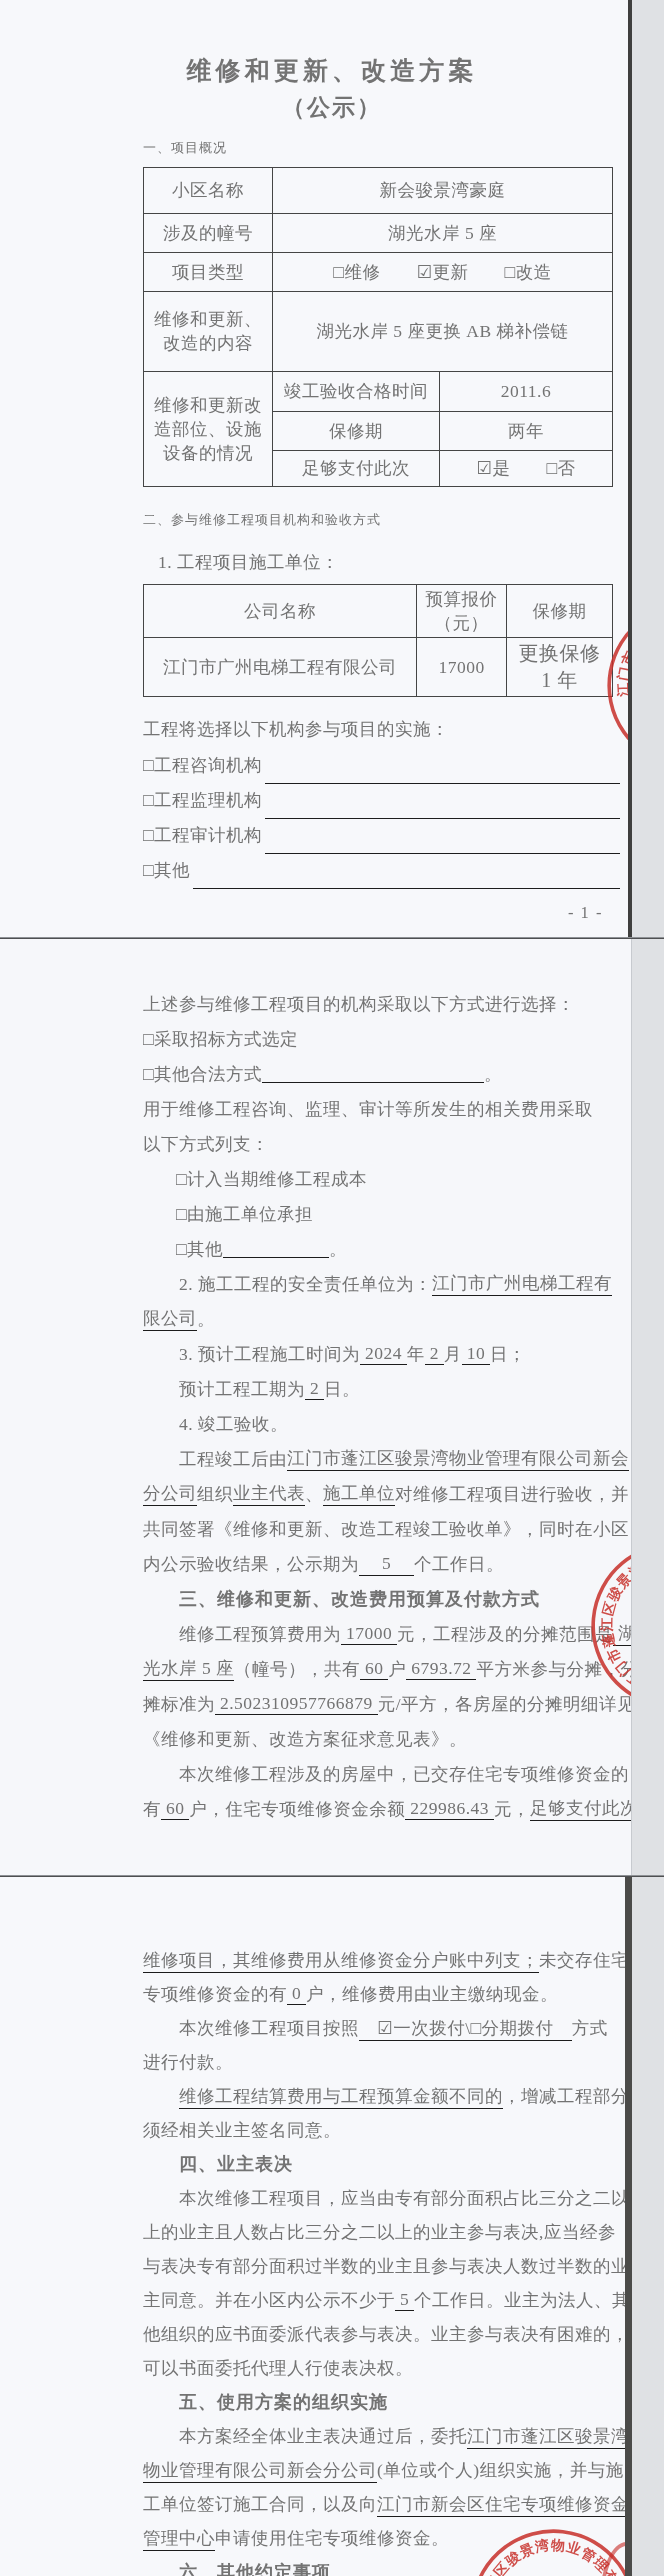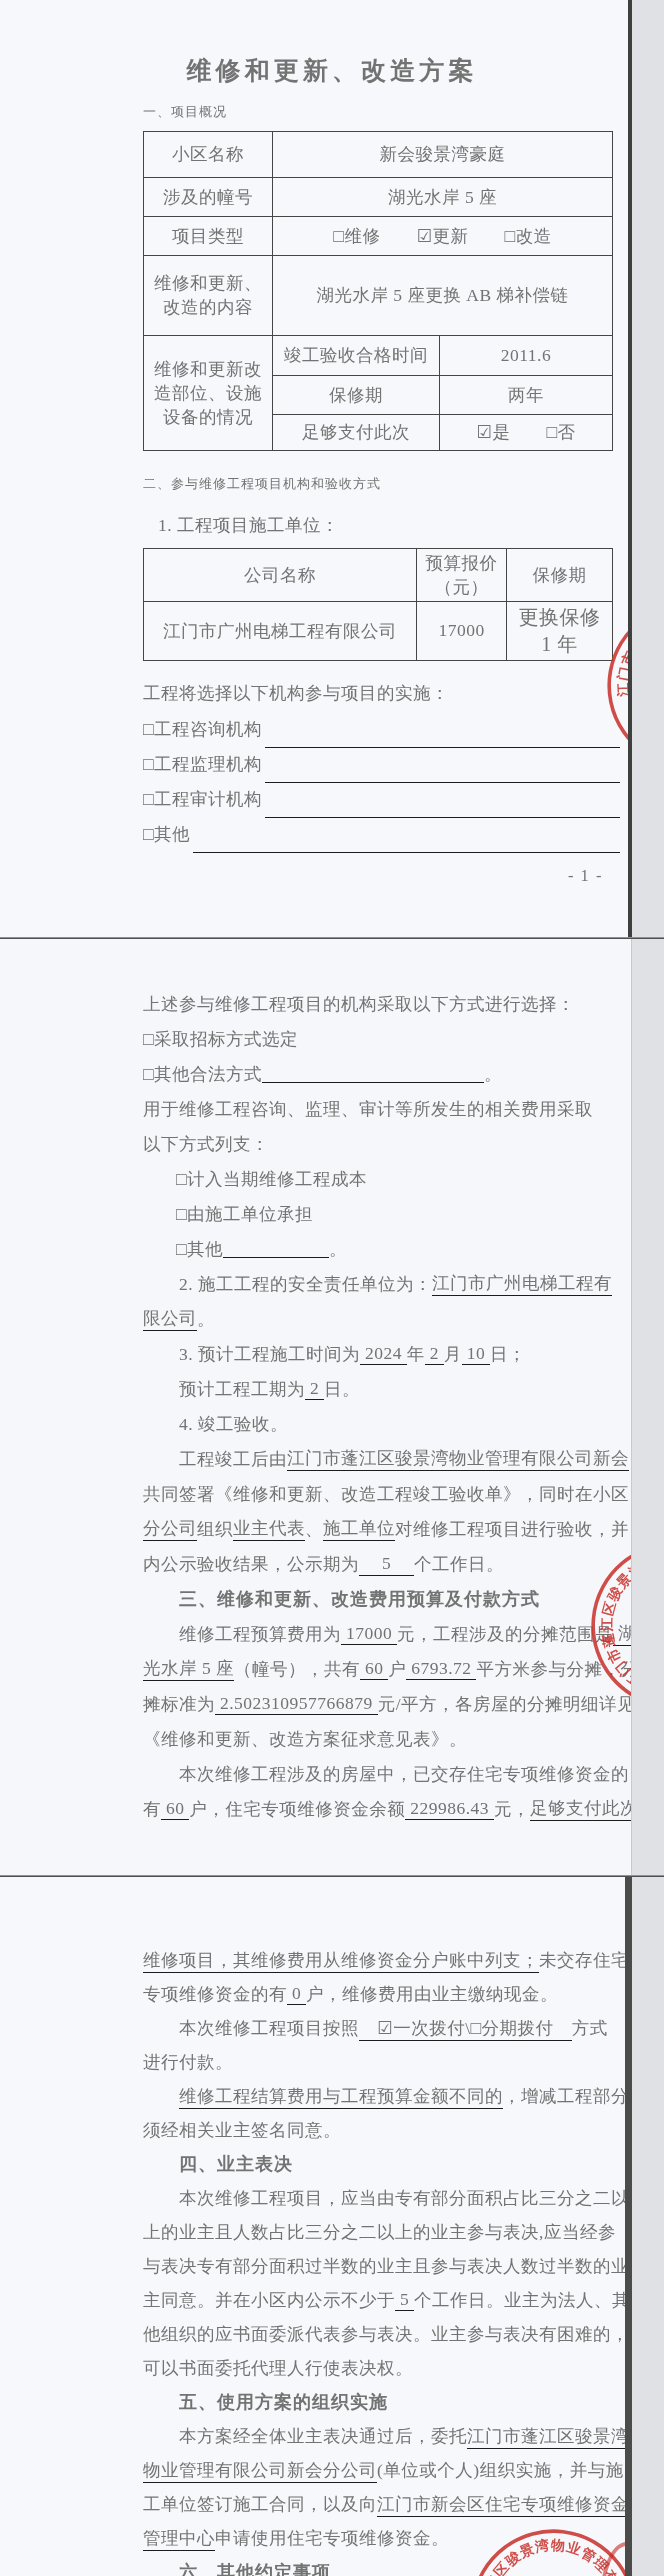--- a/index.html
+++ b/index.html
@@ -63,20 +63,21 @@
   #seal-p2{left:587px;top:599px;transform:rotate(-40deg);}
   #seal-p3{left:466px;top:648px;transform:rotate(-15deg);}
   .seal-arc-fragment{position:absolute;right:-21.6px;top:665px;width:47px;height:120px;
       border:4.1px solid rgba(198,44,38,.6);border-radius:50%;}
 </style>
 </head>
 <body>
 
 <div class="page" id="page-1">
   <div class="doc-title">维修和更新、改造方案</div>
+  <div class="doc-subtitle">（公示）</div>
   <div class="sec-head">一、项目概况</div>
 
   <table class="doc-tbl" id="overview-tbl">
     <colgroup>
         <col class="c-lab">
         <col class="c-k">
         <col class="c-v">
       </colgroup>
     <tbody>
         <tr class="r1">
@@ -181,22 +182,22 @@
       <div class="tline ind0"><span>以下方式列支：</span></div>
       <div class="tline ind2"><span>□计入当期维修工程成本</span></div>
       <div class="tline ind2"><span>□由施工单位承担</span></div>
       <div class="tline ind2"><span>□其他</span><span class="u" style="display: inline-block; min-width: 106px; height: 1em;"></span><span>。</span></div>
       <div class="tline ind1"><span>2. 施工工程的安全责任单位为：</span><span class="u">江门市广州电梯工程有</span></div>
       <div class="tline ind0"><span class="u">限公司</span><span>。</span></div>
       <div class="tline ind1"><span>3. 预计工程施工时间为</span><span class="u"> 2024 </span><span>年</span><span class="u"> 2 </span><span>月</span><span class="u"> 10 </span><span>日；</span></div>
       <div class="tline ind1"><span>预计工程工期为</span><span class="u"> 2 </span><span>日。</span></div>
       <div class="tline ind1"><span>4. 竣工验收。</span></div>
       <div class="tline ind1"><span>工程竣工后由</span><span class="u">江门市蓬江区骏景湾物业管理有限公司新会</span></div>
+      <div class="tline ind0"><span class="u">分公司</span><span>组织</span><span class="u">业主代表</span><span>、</span><span class="u">施工单位</span><span>对维修工程项目进行验收，并</span></div>
       <div class="tline ind0"><span>共同签署《维修和更新、改造工程竣工验收单》，同时在小区</span></div>
-      <div class="tline ind0"><span class="u">分公司</span><span>组织</span><span class="u">业主代表</span><span>、</span><span class="u">施工单位</span><span>对维修工程项目进行验收，并</span></div>
       <div class="tline ind0"><span>内公示验收结果，公示期为</span><span class="u">　 5 　</span><span>个工作日。</span></div>
       <div class="tline ind1 hline"><span>三、维修和更新、改造费用预算及付款方式</span></div>
       <div class="tline ind1"><span>维修工程预算费用为</span><span class="u"> 17000 </span><span>元，工程涉及的分摊范围是</span><span class="u"> 湖</span></div>
       <div class="tline ind0"><span class="u">光水岸 5 座</span><span>（幢号），共有</span><span class="u"> 60 </span><span>户</span><span class="u"> 6793.72 </span><span>平方米参与分摊，分</span></div>
       <div class="tline ind0"><span>摊标准为</span><span class="u"> 2.502310957766879 </span><span>元/平方，各房屋的分摊明细详见</span></div>
       <div class="tline ind0"><span>《维修和更新、改造方案征求意见表》。</span></div>
       <div class="tline ind1"><span>本次维修工程涉及的房屋中，已交存住宅专项维修资金的</span></div>
       <div class="tline ind0"><span>有</span><span class="u"> 60 </span><span>户，住宅专项维修资金余额</span><span class="u"> 229986.43 </span><span>元，</span><span class="u">足够支付此次</span></div>
     </div>
 

